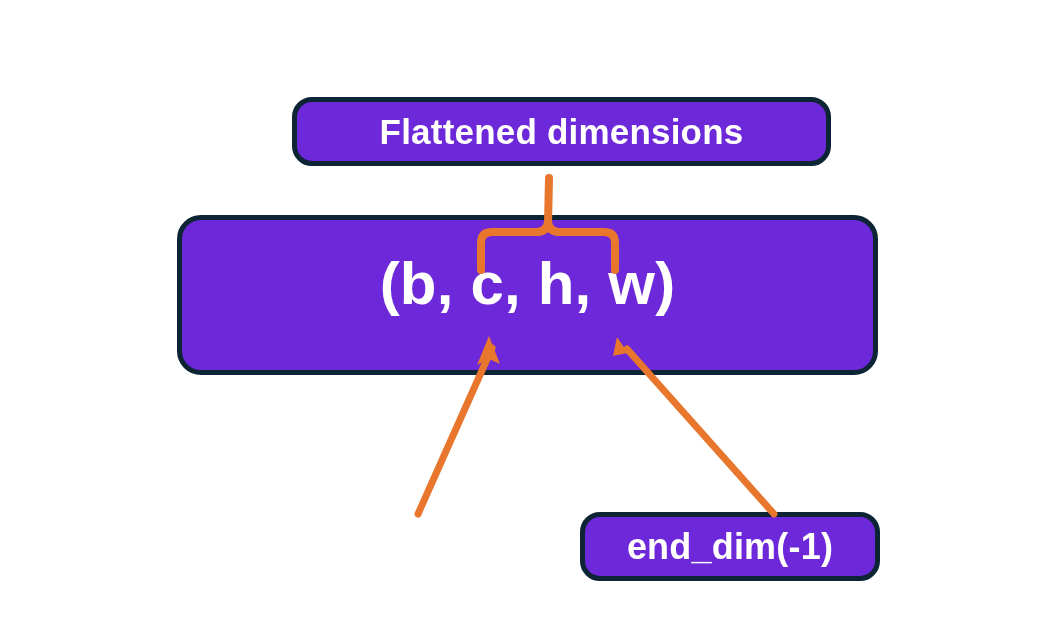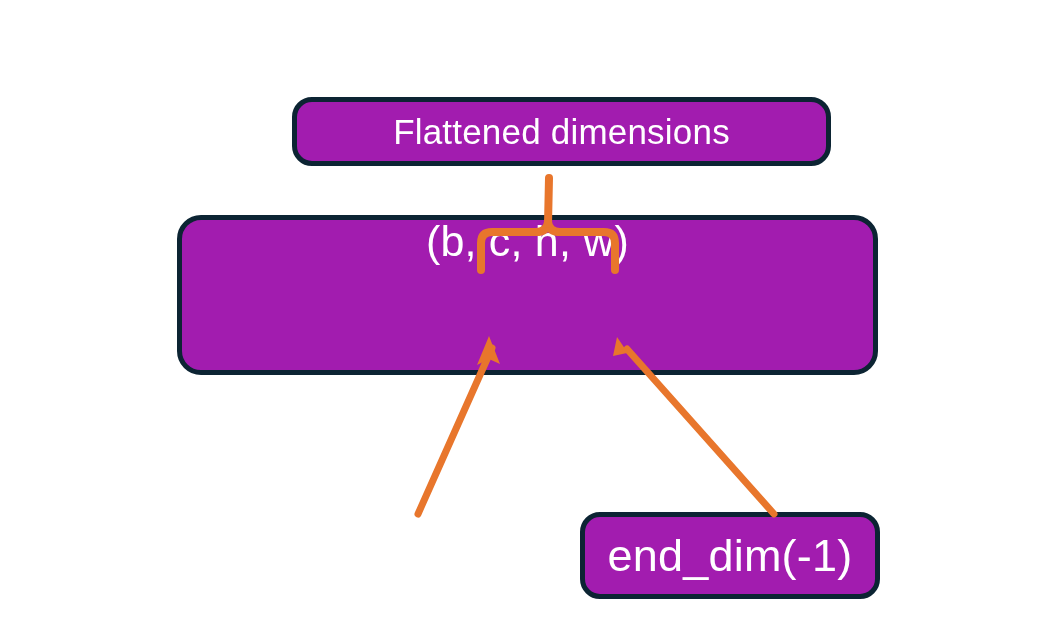--- a/index.html
+++ b/index.html
@@ -14,63 +14,63 @@
   #canvas {
     position: relative;
     width: 1038px;
     height: 632px;
     background: #ffffff;
     overflow: hidden;
   }
   .node {
     position: absolute;
     box-sizing: border-box;
-    background: #a21caf;
+    background: #6d28d9;
     border: 5px solid #0c2433;
     border-radius: 20px;
     display: flex;
     align-items: center;
     justify-content: center;
     color: #ffffff;
     font-family: "Liberation Sans", sans-serif;
-    font-weight: 400;
+    font-weight: 700;
     letter-spacing: 0.2px;
     white-space: nowrap;
     z-index: 1;
   }
   #node-flattened {
     left: 292px;
     top: 97px;
     width: 539px;
     height: 69px;
     font-size: 35px;
   }
   #node-shape {
     left: 177px;
     top: 215px;
     width: 701px;
     height: 160px;
     border-radius: 24px;
-    font-size: 43px;
-    align-items: flex-start;
+    font-size: 60px;
+    align-items: center;
     padding-bottom: 22px;
   }
   #node-start-dim {
     left: 267px;
     top: 512px;
     width: 297px;
     height: 69px;
     font-size: 35px;
   }
   #node-end-dim {
     left: 580px;
     top: 512px;
     width: 300px;
-    height: 87px;
-    font-size: 45px;
+    height: 69px;
+    font-size: 36px;
   }
   #shape-label {
     display: block;
     line-height: 1;
   }
   #overlay {
     position: absolute;
     left: 0;
     top: 0;
     width: 1038px;

